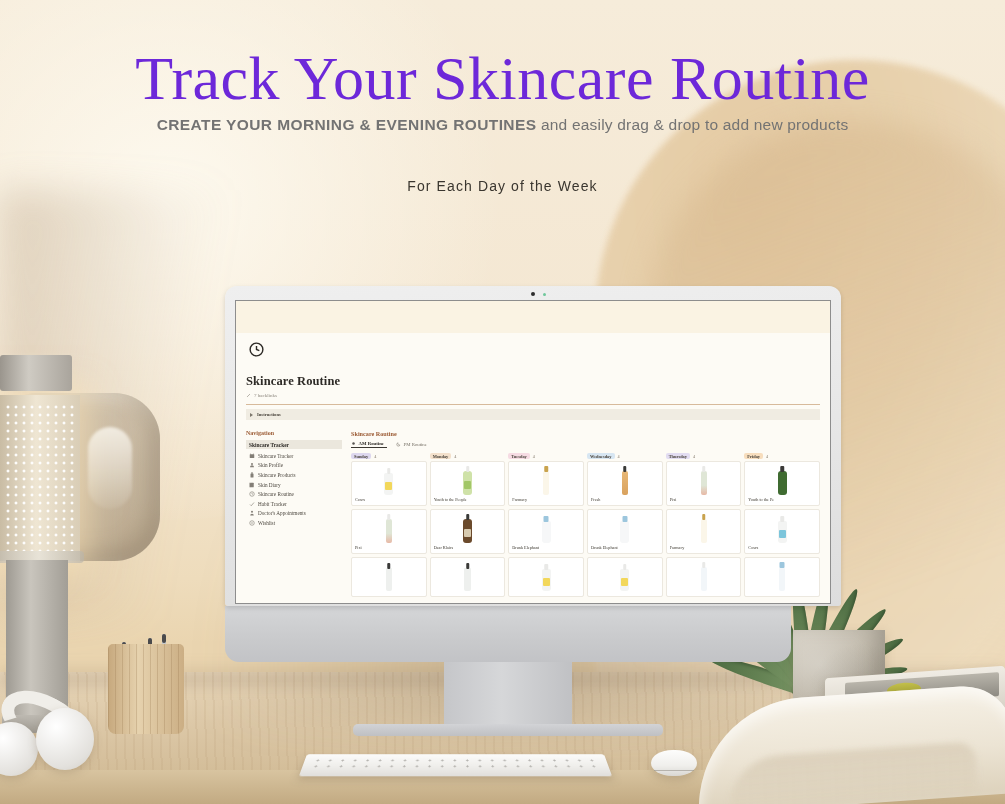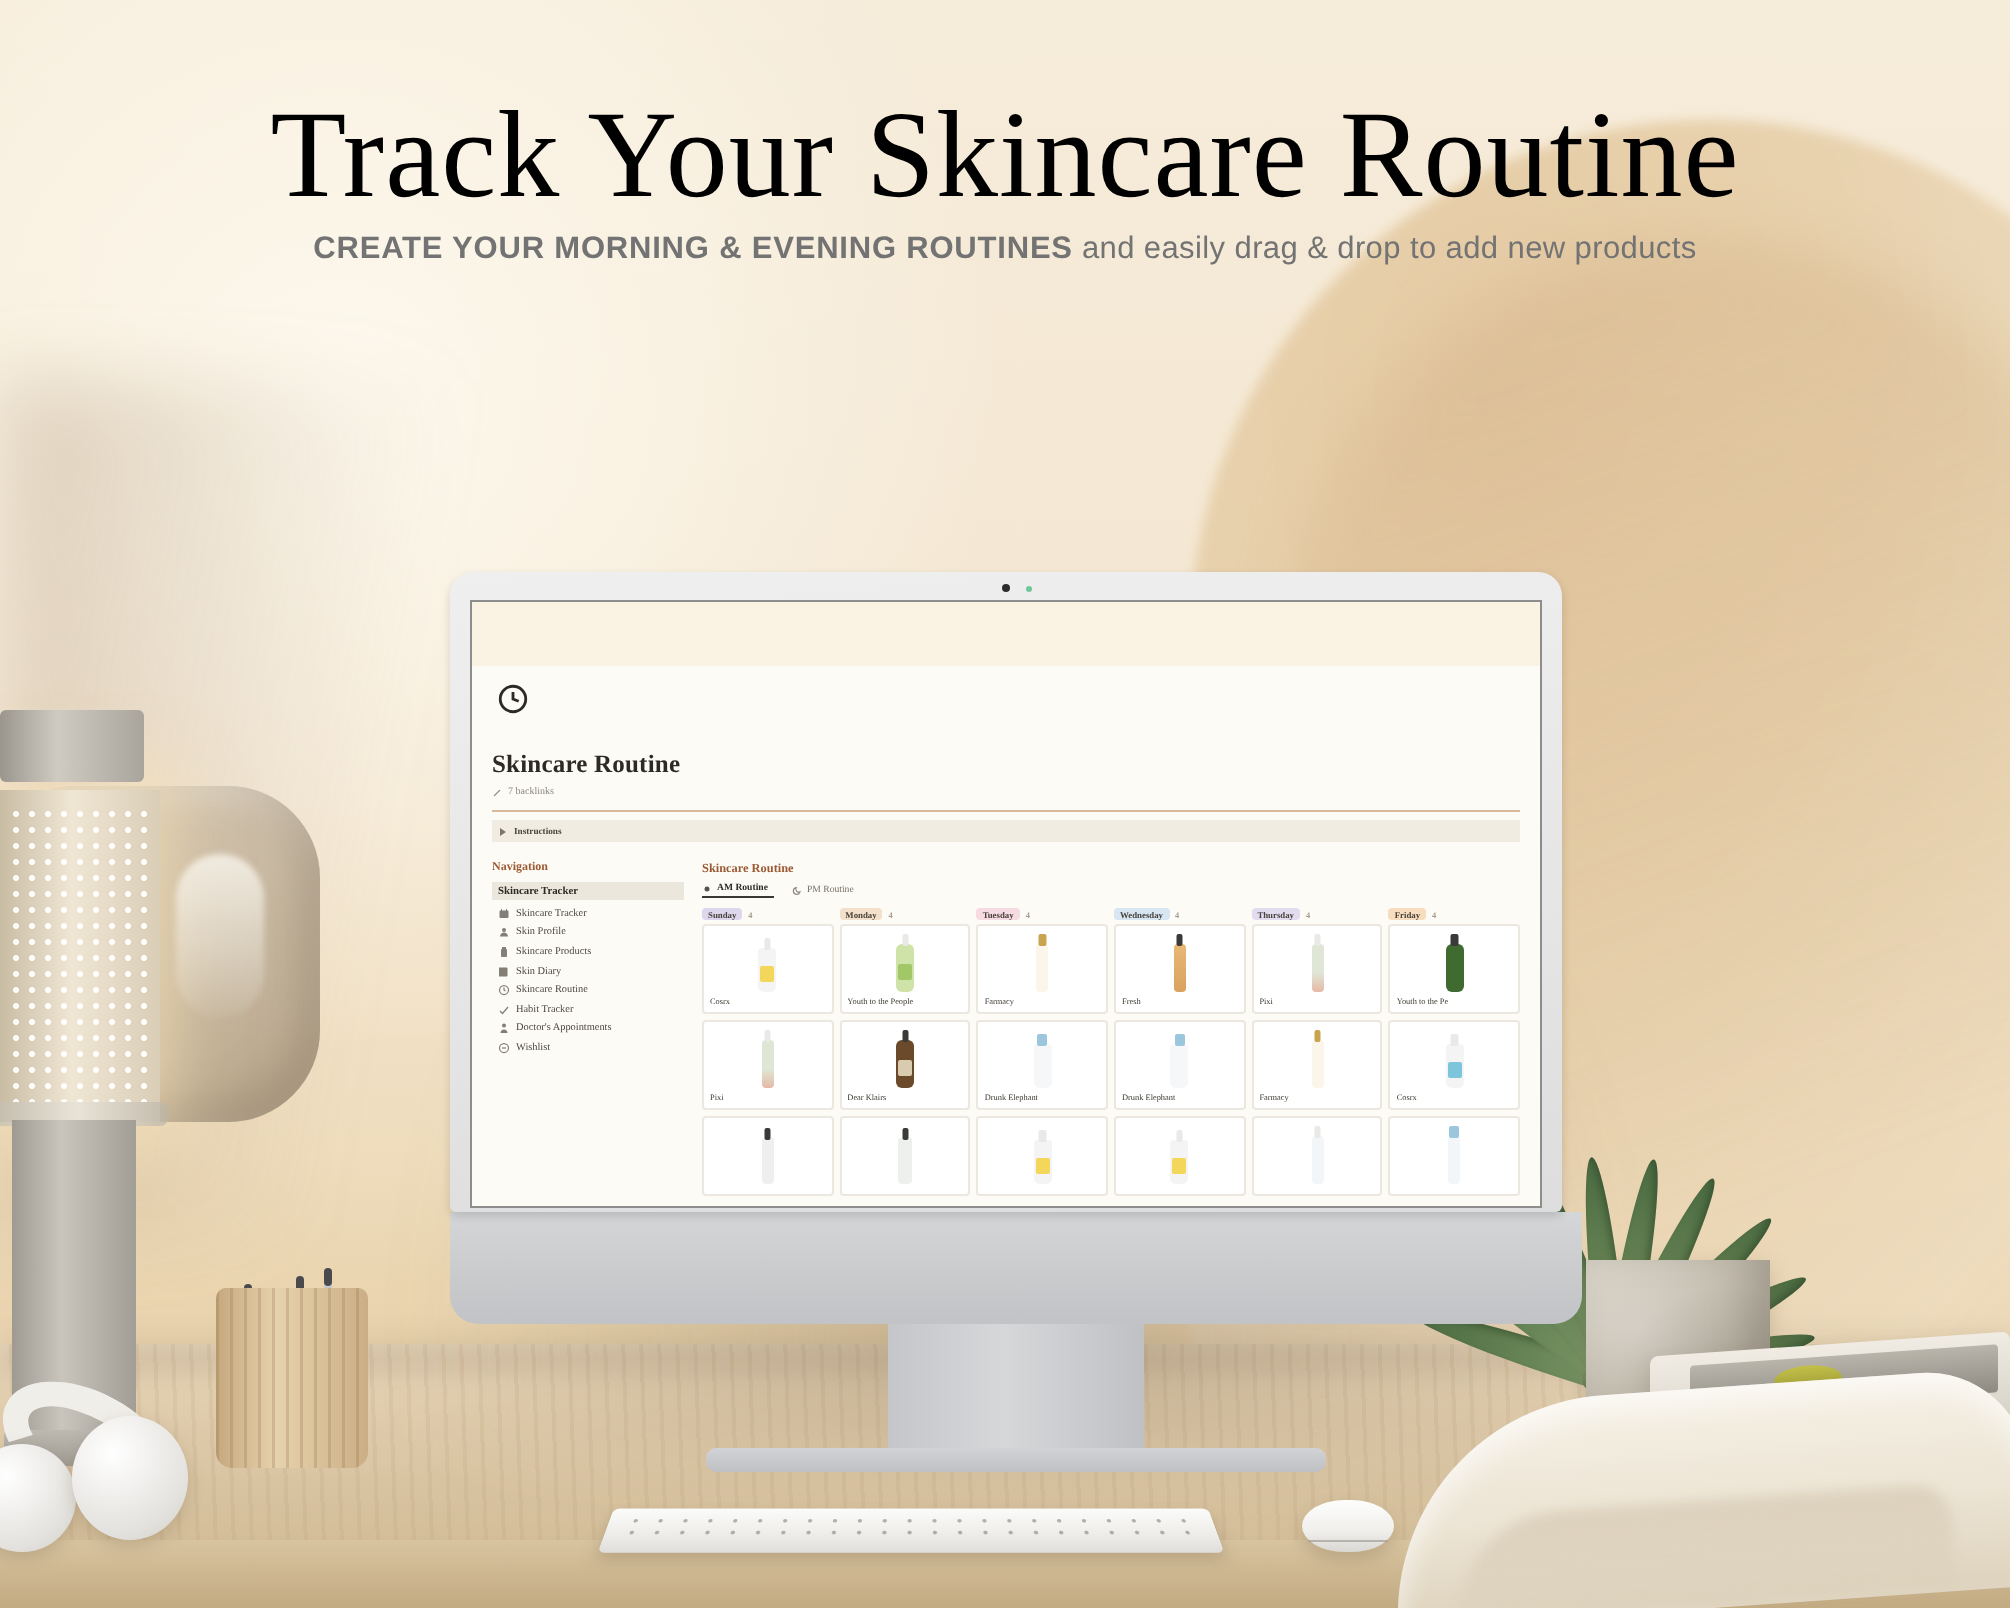--- a/index.html
+++ b/index.html
@@ -66,21 +66,21 @@
     filter: blur(6px);
   }
 
   
   .headline {
     position: absolute; left: 0; right: 0; top: 46px;
     text-align: center;
     font-family: "Liberation Serif", serif;
     font-size: 62px;
     letter-spacing: .5px;
-    color: #000000;
+    color: #6d28d9;
     line-height: 1.05;
   }
   .subhead {
     position: absolute; left: 0; right: 0; top: 116px;
     text-align: center;
     font-size: 15.5px;
     color: #737373;
     letter-spacing: .2px;
   }
   .subhead b { font-weight: 700; letter-spacing: .4px; }
@@ -101,21 +101,21 @@
   .monitor {
     position: absolute; left: 225px; top: 286px; width: 566px;
   }
   .monitor-shadow {
     position: absolute; left: 205px; top: 300px; width: 610px; height: 420px;
     background: radial-gradient(ellipse at 50% 90%, rgba(120,98,70,.30), rgba(120,98,70,0) 70%);
     filter: blur(20px);
   }
   .bezel {
     position: relative;
-    width: 556px; height: 320px;
+    width: 616px; height: 320px;
     background: linear-gradient(175deg, #efefef 0%, #e6e6e6 55%, #dddddd 100%);
     border-radius: 12px 12px 3px 3px;
     padding: 14px 10px 0 10px;
     box-shadow: 0 2px 5px rgba(0,0,0,.14);
   }
   .camera-dot {
     position: absolute; left: 50%; top: 6px; transform: translateX(-50%);
     width: 4px; height: 4px; border-radius: 50%; background: #2c2c2c;
   }
   .camera-led {
@@ -410,20 +410,21 @@
   <div class="desk-front-shadow"></div>
 </div>
 
 <div class="headline">Track Your Skincare Routine</div>
 
 <div class="subhead">
   <b>CREATE YOUR MORNING &amp; EVENING ROUTINES</b><span> and easily drag &amp; drop to add new products</span>
 </div>
 
 <div class="feature-block">
+  <div class="f-line">For Each Day of the Week</div>
 </div>
 
 <div class="monitor-shadow"></div>
 
 <div class="lamp">
   <div class="lamp-glass"></div>
   <div class="lamp-shade">
     <div class="lamp-dots"></div>
   </div>
   <div class="lamp-gleam"></div>

